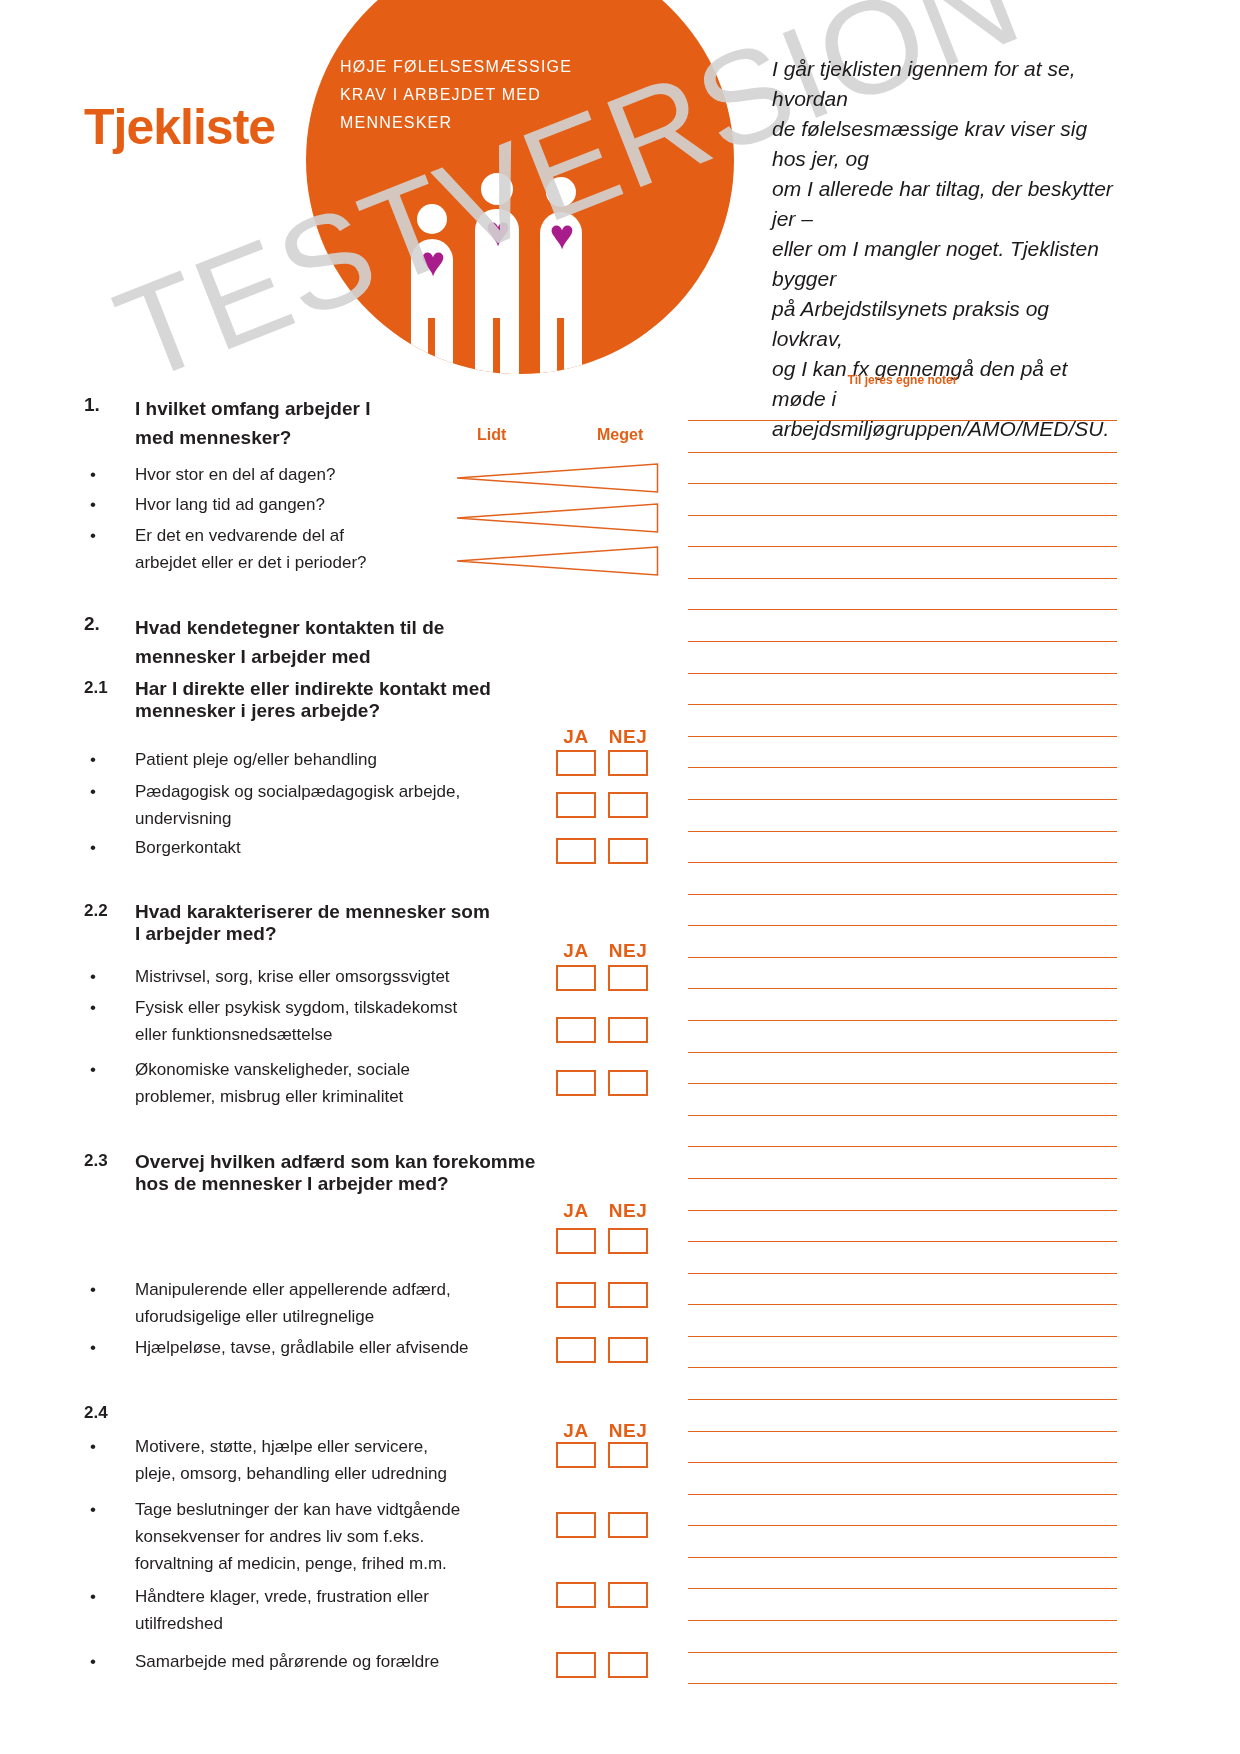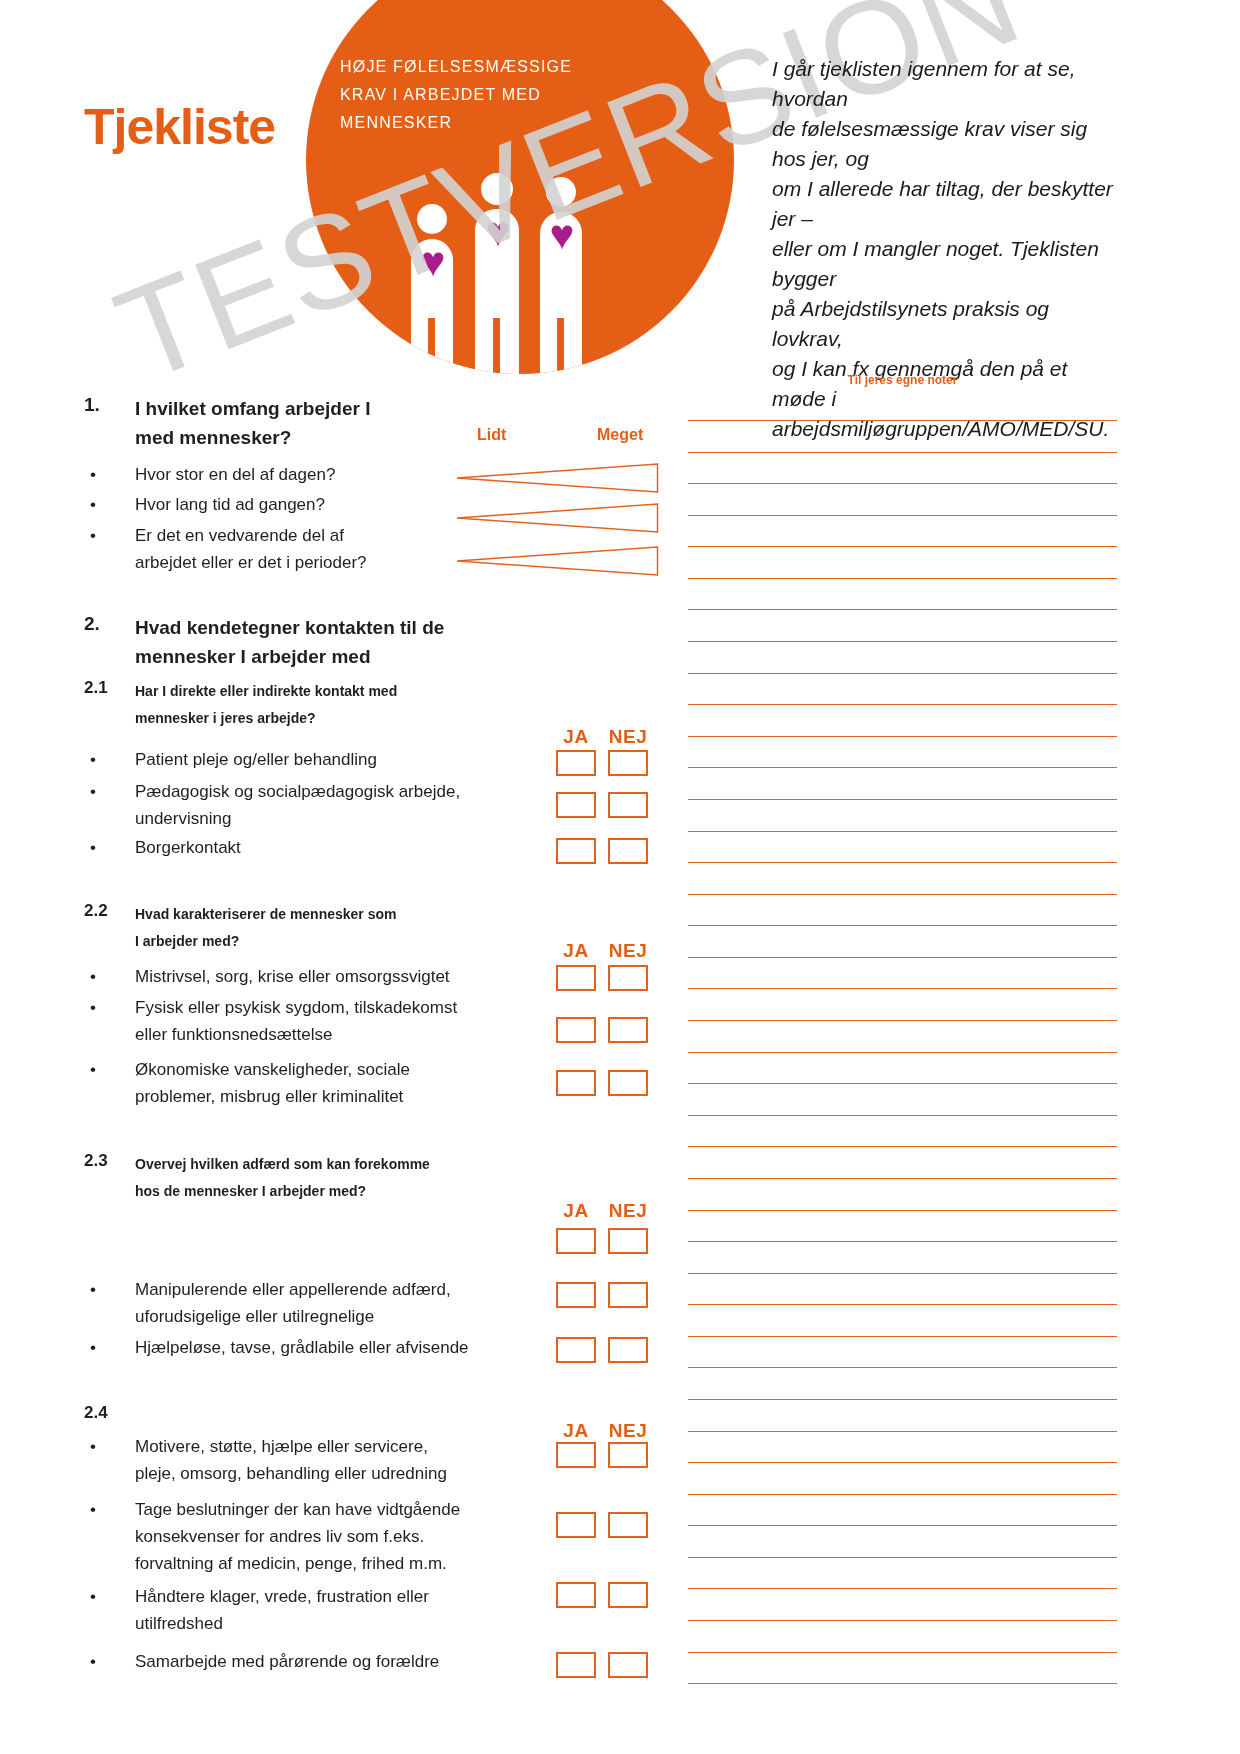--- a/index.html
+++ b/index.html
@@ -46,21 +46,21 @@
     position:absolute; left:688px; width:429px; height:0;
     border-top:1.5px solid #E2611C; z-index:3;
   }
   
   .sec-num{left:84px; font-size:19px; font-weight:bold; z-index:3;}
   .sec-num.small{font-size:17px;}
   .sec-title{
     left:135px; width:420px; font-size:19px; font-weight:bold; line-height:29px;
     white-space:pre-line; z-index:3;
   }
-  .sec-title.small{font-size:14px; line-height:27px;}
+  .sec-title.small{font-size:19px; line-height:22px;}
   .item{
     left:88px; width:470px; font-size:17px; line-height:27px; z-index:3;
   }
   .item .txt{margin-left:47px; white-space:pre-line;}
   .item::before{content:"\2022"; position:absolute; left:2px; top:0;}
   
   .scale-label{color:#E45F15; font-weight:bold; font-size:16px; z-index:3;}
   .tri{z-index:3;}
   
   .answer-head{

